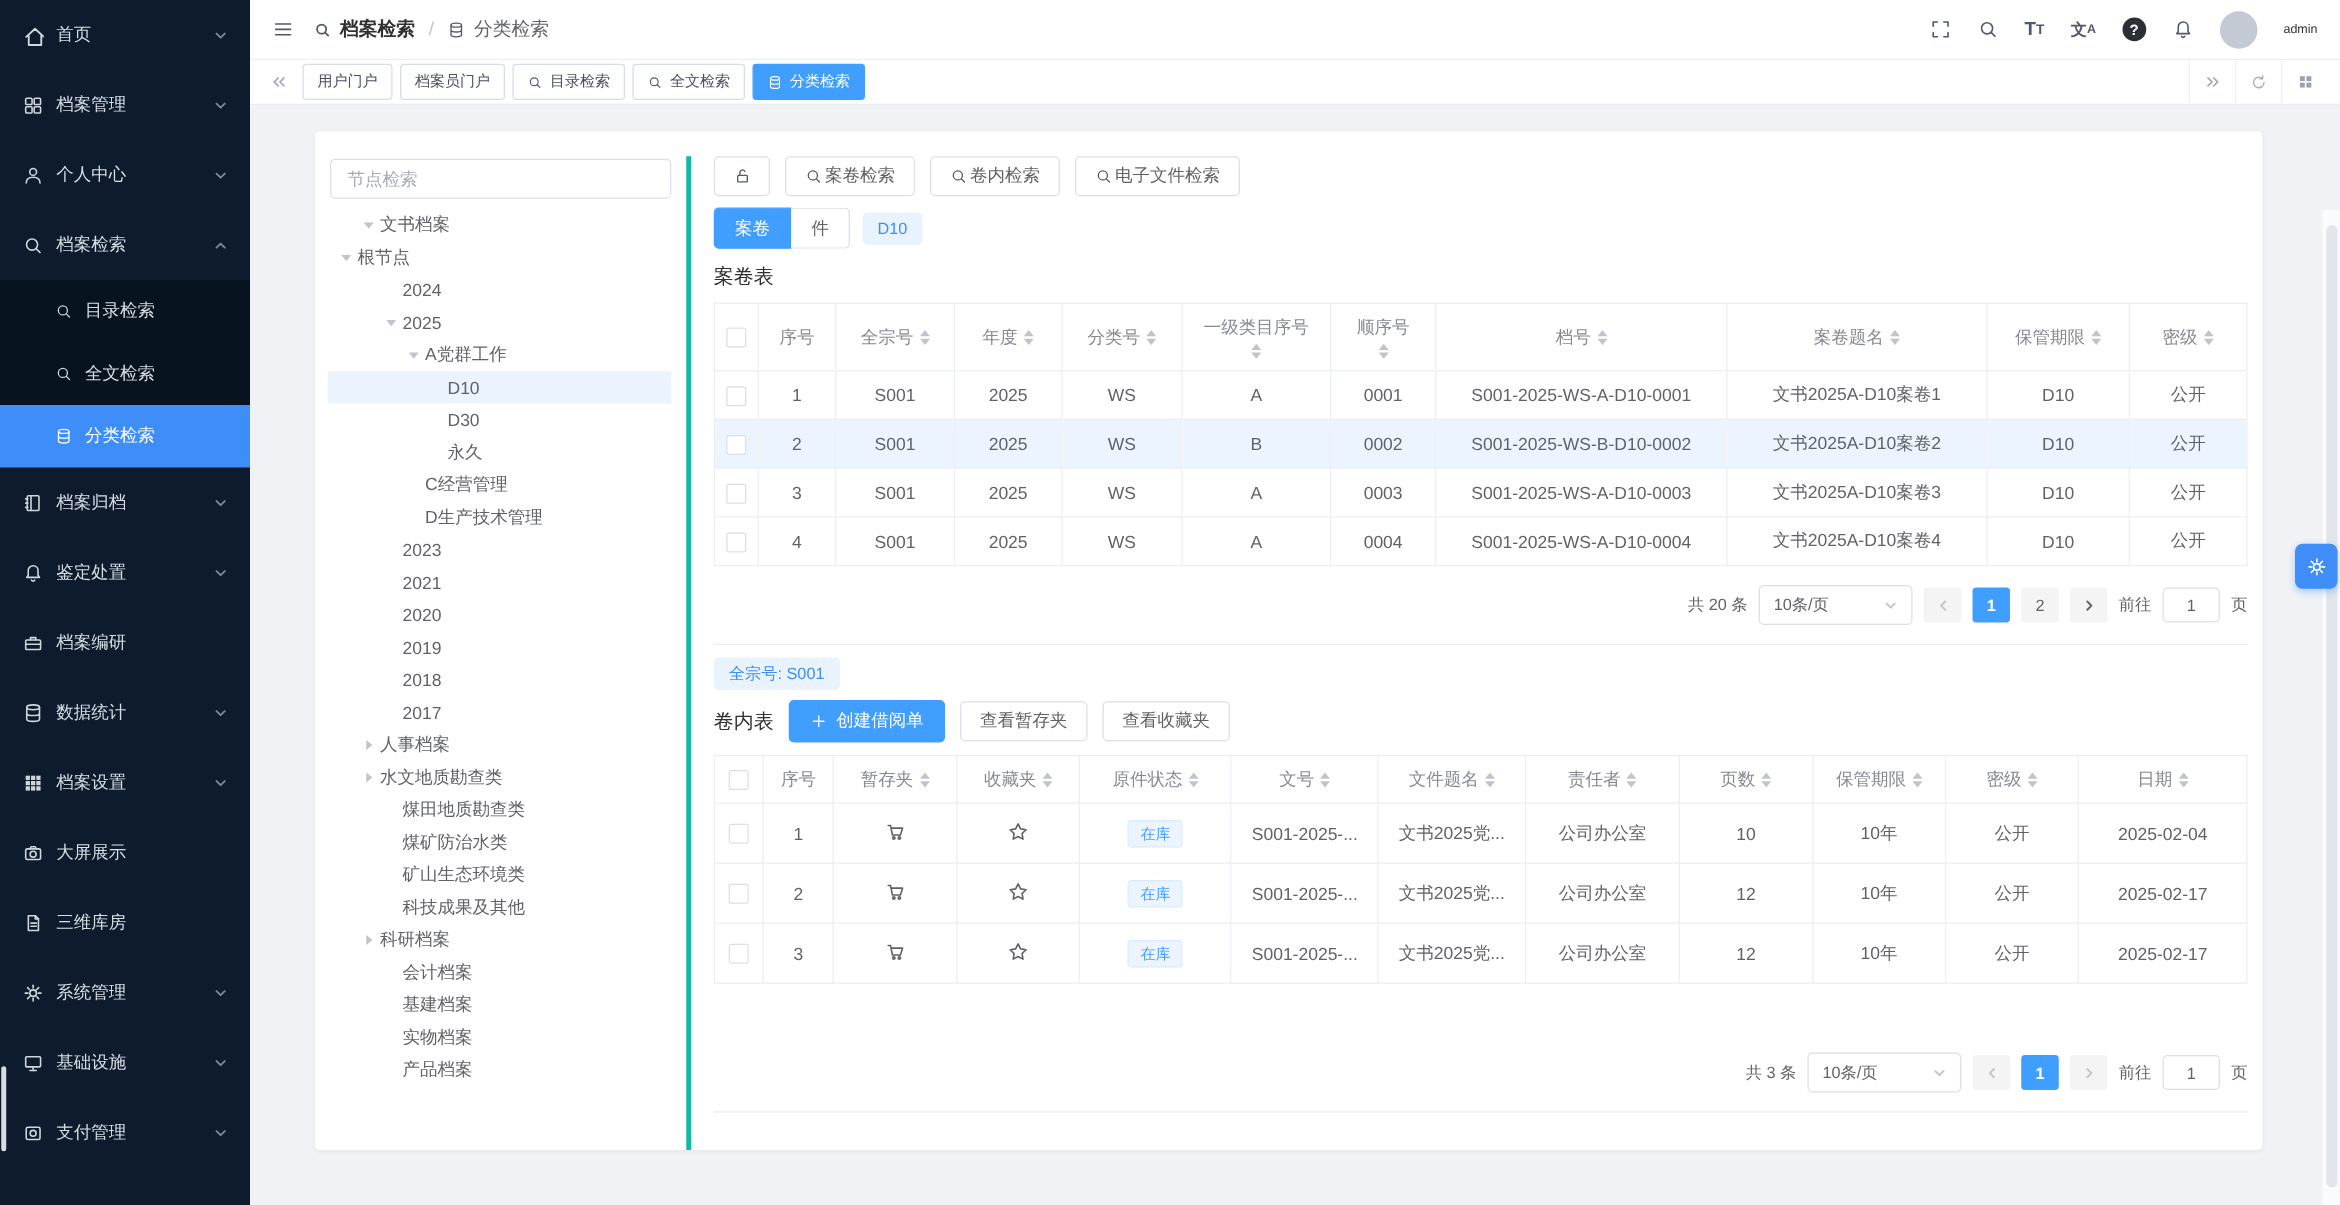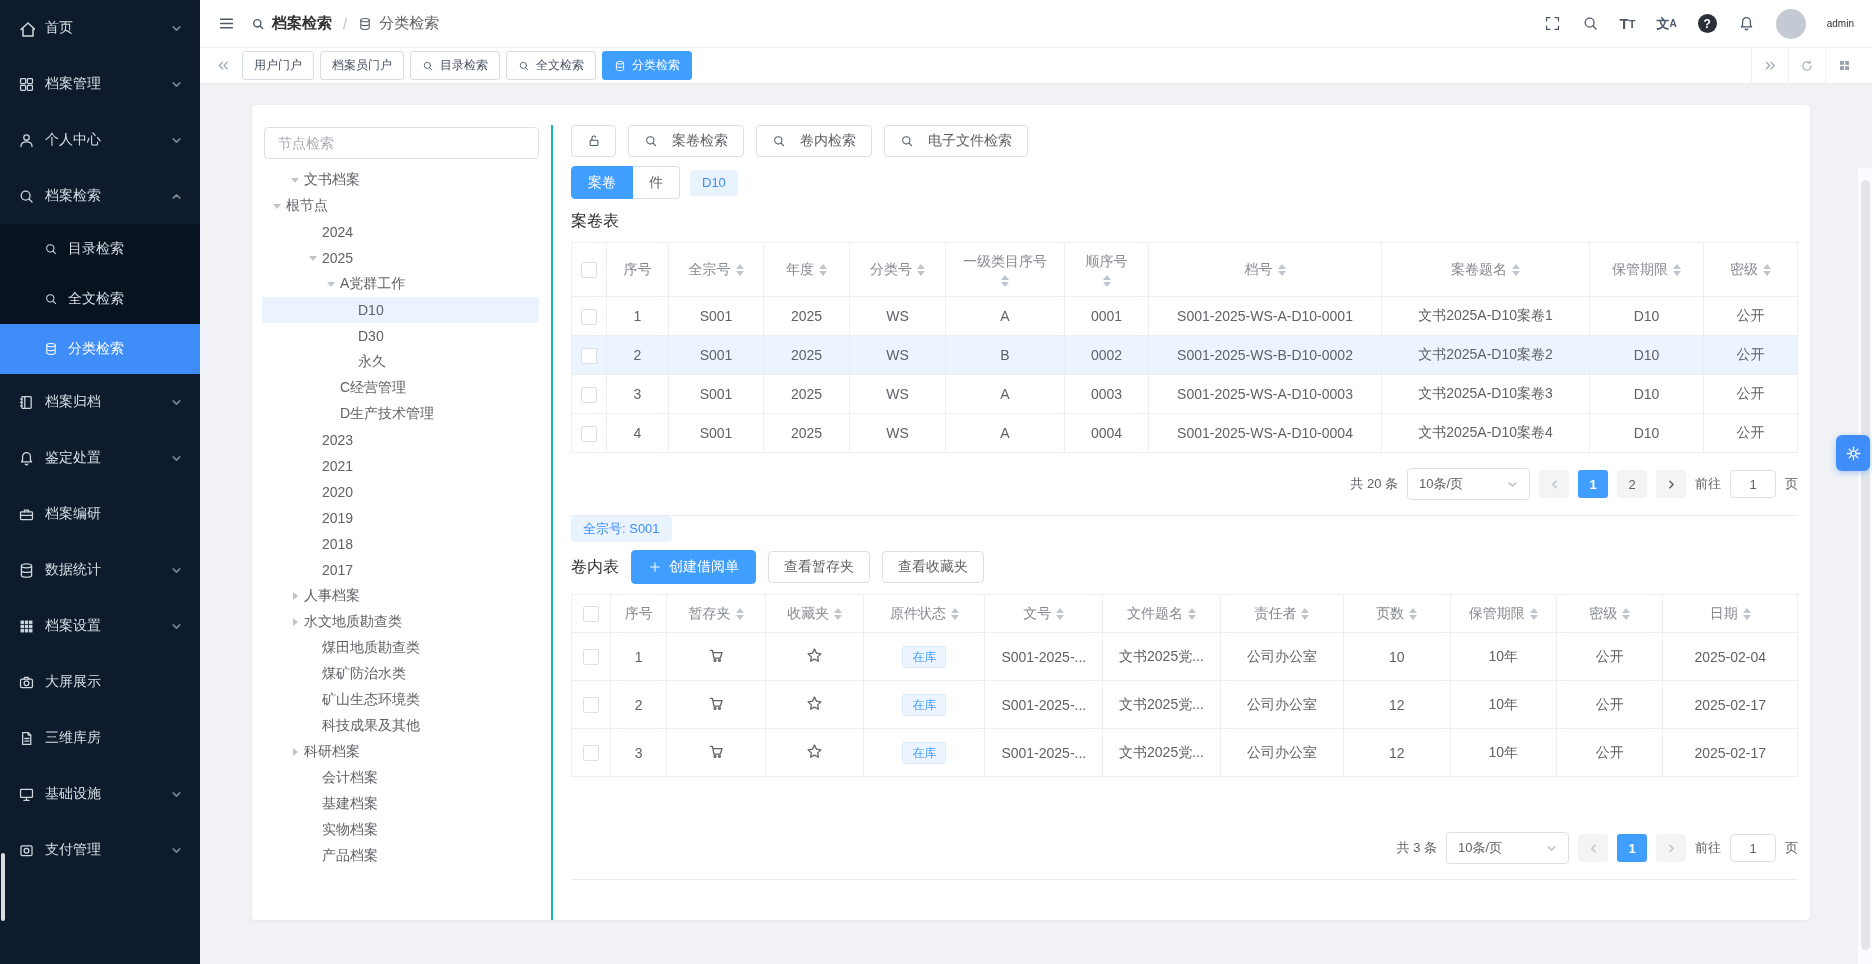--- a/index.html
+++ b/index.html
@@ -52,34 +52,34 @@
   .tb-tool{width:36px;display:flex;align-items:center;justify-content:center;border-left:1px solid #f0f0f0;cursor:pointer}
 
   
   .content{position:absolute;left:200px;top:84px;right:0;bottom:0;background:#f0f2f5}
   .card{position:absolute;left:52px;top:21px;width:1558px;height:815px;background:#fff;border-radius:4px;box-shadow:0 1px 4px rgba(0,0,0,.05);box-sizing:border-box;padding:20px 12px 0 10px;display:flex}
   .v-scroll{position:absolute;right:0;top:84px;bottom:0;width:14px;background:#fafbfc;border-left:1px solid #f1f2f4}
   .v-thumb{position:absolute;right:2px;top:12px;width:9px;height:770px;background:#e2e5e9;border-radius:5px}
   .float-gear{position:absolute;right:2px;top:435px;width:34px;height:36px;background:#3e8df8;border-radius:6px;display:flex;align-items:center;justify-content:center;z-index:30;cursor:pointer;box-shadow:0 2px 6px rgba(62,141,248,.4)}
 
   
-  .tree-panel{width:291px;border-right:2px solid #14b8a6;padding-right:12px;box-sizing:border-box;overflow:hidden}
+  .tree-panel{width:291px;border-right:4px solid #14b8a6;padding-right:12px;box-sizing:border-box;overflow:hidden}
   .tree-input{height:32px;border:1px solid #dcdfe6;border-radius:4px;display:flex;align-items:center;padding:0 11px;margin:2px 0 8px 2px;box-sizing:border-box}
   .tree-input input{border:none;outline:none;width:100%;font-size:14px;color:#606266;font-family:inherit}
   .tree-input input::placeholder{color:#a8abb2}
   .tnode{height:26px;display:flex;align-items:center;font-size:14px;color:#606266;cursor:pointer;white-space:nowrap}
   .tnode.sel{background:#eaf3fe}
   .tcaret{width:18px;flex:none;display:flex;align-items:center;justify-content:center}
   .tcaret .tri-e{width:0;height:0;border:4px solid transparent;border-top:5px solid #c0c4cc;margin-top:4px}
   .tcaret .tri-c{width:0;height:0;border:4px solid transparent;border-left:5px solid #c0c4cc;margin-left:4px}
 
   
   .main-panel{flex:1;min-width:0;padding-left:18px;display:flex;flex-direction:column}
   .toolbar{display:flex;gap:12px}
-  .btn{height:32px;display:inline-flex;align-items:center;gap:14px;padding:0 15px;border:1px solid #dcdfe6;border-radius:4px;background:#fff;font-size:14px;color:#606266;cursor:pointer;box-sizing:border-box;white-space:nowrap}
+  .btn{height:32px;display:inline-flex;align-items:center;gap:2px;padding:0 15px;border:1px solid #dcdfe6;border-radius:4px;background:#fff;font-size:14px;color:#606266;cursor:pointer;box-sizing:border-box;white-space:nowrap}
   .btn.icon-only{width:45px;justify-content:center;padding:0}
   .btn-primary{height:32px;display:inline-flex;align-items:center;gap:7px;padding:0 16px;background:#409eff;border:1px solid #409eff;border-radius:4px;color:#fff;font-size:14px;cursor:pointer;white-space:nowrap}
   .rtabs{display:flex;align-items:center;margin-top:9px}
   .rtab{height:33px;display:inline-flex;align-items:center;justify-content:center;padding:0 16px;font-size:14px;border:1px solid #dcdfe6;background:#fff;color:#606266;cursor:pointer;box-sizing:border-box}
   .rtab.first{border-radius:4px 0 0 4px}
   .rtab.last{border-radius:0 4px 4px 0;border-left:none}
   .rtab.active{background:#409eff;border-color:#409eff;color:#fff}
   .tag-blue{display:inline-flex;align-items:center;background:#e8f3fe;color:#3e8df8;font-size:13px;padding:0 12px;height:26px;border-radius:4px;margin-left:10px;white-space:nowrap}
   .sec-title{font-size:16px;color:#303133;font-weight:500;margin:12px 0 10px}
 
@@ -99,21 +99,21 @@
   th.stack .hlabel{display:block}
   .stag{display:inline-block;background:#ecf5ff;border:1px solid #d9ecff;color:#409eff;font-size:12px;line-height:20px;padding:0 9px;border-radius:3px}
 
   
   .pager{display:flex;align-items:center;justify-content:flex-end;gap:9px;height:62px;font-size:13px;color:#606266}
   .psel{width:123px;height:32px;border:1px solid #dcdfe6;border-radius:4px;display:flex;align-items:center;justify-content:space-between;padding:0 11px;box-sizing:border-box;color:#606266;cursor:pointer}
   .pbtn{min-width:30px;height:28px;padding:0 4px;background:#f4f4f5;border-radius:3px;display:inline-flex;align-items:center;justify-content:center;font-size:13px;color:#606266;cursor:pointer;box-sizing:border-box}
   .pbtn.active{background:#409eff;color:#fff;font-weight:bold}
   .ginput{width:46px;height:28px;border:1px solid #dcdfe6;border-radius:4px;text-align:center;font-size:13px;color:#606266;outline:none;box-sizing:border-box;font-family:inherit}
   .sec-div{border-bottom:1px solid #e9ecf0}
-  .fonds-row{}
+  .fonds-row{margin-top:10px}
   .vol-head{display:flex;align-items:center;gap:12px;margin:8px 0 10px}
   .spacer40{height:40px}
 </style>
 </head>
 <body>
 
 <div class="sidebar">
 
   <div class="m-item">
     <svg class="ic">
@@ -247,20 +247,37 @@
     <span class="lbl">大屏展示</span>
   </div>
   <div class="m-item">
     <svg class="ic" viewBox="0 0 20 20">
         <path d="M5.5 3 H12 L15 6 V17 H5.5 Z"></path>
         <path d="M12 3 V6 H15"></path>
         <line x1="8" y1="10" x2="13" y2="10"></line>
         <line x1="8" y1="13" x2="13" y2="13"></line>
       </svg>
     <span class="lbl">三维库房</span>
+  </div>
+  <div class="m-item">
+    <svg class="ic" viewBox="0 0 20 20">
+        <circle cx="10" cy="10" r="3.1"></circle>
+        <line x1="10" y1="2.6" x2="10" y2="5.2"></line>
+        <line x1="10" y1="14.8" x2="10" y2="17.4"></line>
+        <line x1="2.6" y1="10" x2="5.2" y2="10"></line>
+        <line x1="14.8" y1="10" x2="17.4" y2="10"></line>
+        <line x1="4.8" y1="4.8" x2="6.6" y2="6.6"></line>
+        <line x1="13.4" y1="13.4" x2="15.2" y2="15.2"></line>
+        <line x1="4.8" y1="15.2" x2="6.6" y2="13.4"></line>
+        <line x1="13.4" y1="6.6" x2="15.2" y2="4.8"></line>
+      </svg>
+    <span class="lbl">系统管理</span>
+    <svg class="chv" viewBox="0 0 10 10">
+        <polyline points="2,3.5 5,6.5 8,3.5"></polyline>
+      </svg>
   </div>
   <div class="m-item">
     <svg class="ic" viewBox="0 0 20 20">
         <rect x="3" y="4" width="14" height="9.5" rx="1"></rect>
         <line x1="7" y1="17" x2="13" y2="17"></line>
         <line x1="10" y1="13.5" x2="10" y2="17"></line>
       </svg>
     <span class="lbl">基础设施</span>
     <svg class="chv" viewBox="0 0 10 10">
         <polyline points="2,3.5 5,6.5 8,3.5"></polyline>

